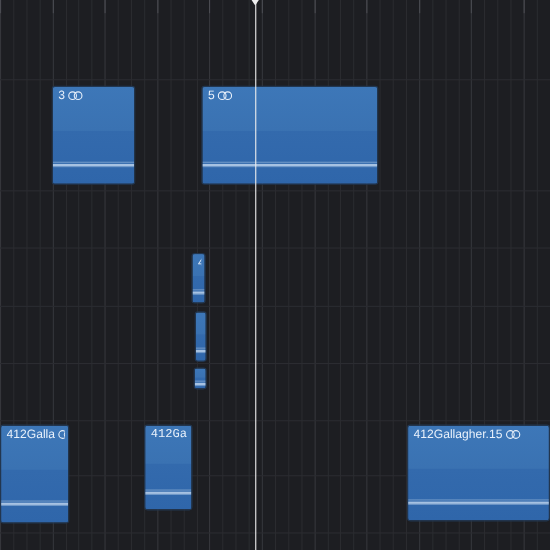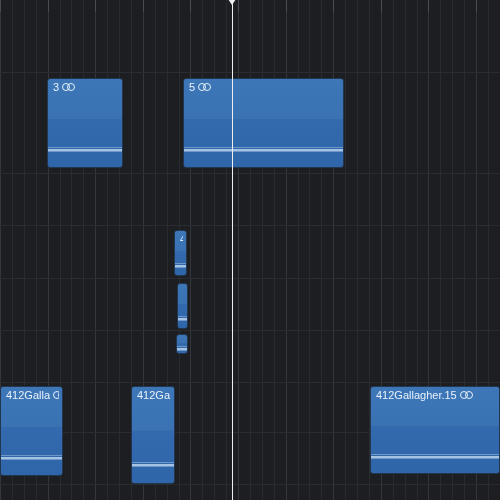--- a/index.html
+++ b/index.html
@@ -137,21 +137,21 @@
         <div class="hdr"></div>
         <div class="wave"></div>
       </div>
       <div class="clip" style="left: 0px; top: 386px; width: 63px; height: 90px;">
         <div class="hdr">
           <span class="num">412Galla</span>
           <span class="stereo-icon"></span>
         </div>
         <div class="wave"></div>
       </div>
-      <div class="clip" style="left: 131px; top: 386px; width: 44px; height: 98px;">
+      <div class="clip" style="left: 131px; top: 386px; width: 44px; height: 78px; font-family: Liberation Mono, monospace;">
         <div class="hdr">
           <span class="num">412Ga</span>
         </div>
         <div class="wave"></div>
       </div>
       <div class="clip" style="left: 370px; top: 386px; width: 130px; height: 88px;">
         <div class="hdr">
           <span class="num">412Gallagher.15</span>
           <span class="stereo-icon"></span>
         </div>

